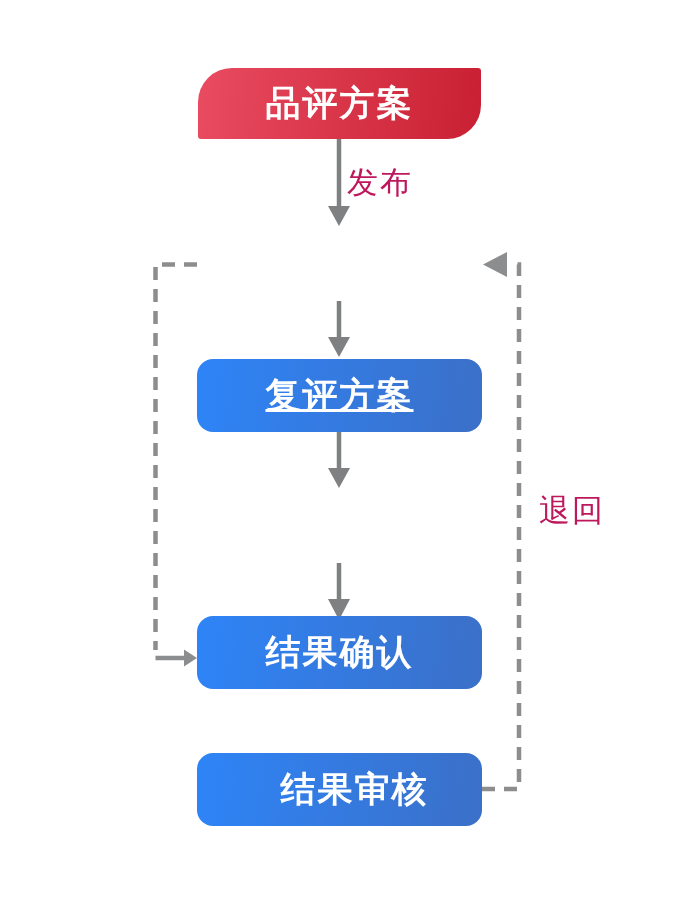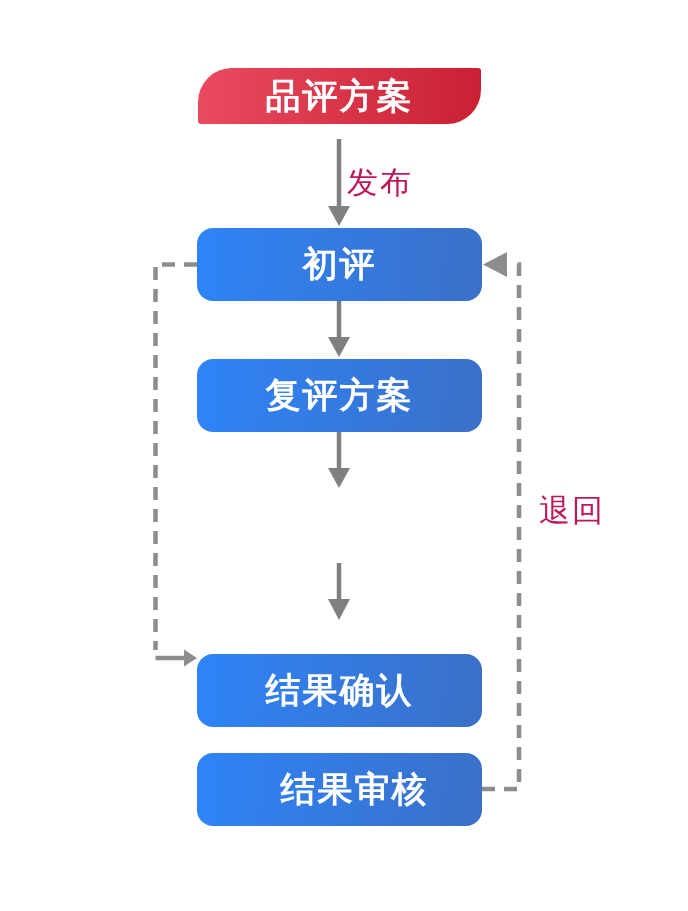--- a/index.html
+++ b/index.html
@@ -14,33 +14,33 @@
     position:absolute;left:0;top:0;width:688px;height:911px;
   }
   .node{
     position:absolute;
     display:flex;align-items:center;justify-content:center;
     color:#ffffff;
     font-size:35px;font-weight:bold;letter-spacing:2px;
     box-sizing:border-box;
   }
   .node--start{
-    left:198px;top:68px;width:283px;height:56px;
+    left:198px;top:68px;width:283px;height:71px;
     border-radius:34px 3px 34px 3px;
     background:linear-gradient(95deg,#E94B60 0%,#C92033 100%);
   }
   .node--process{
     left:197px;width:285px;height:73px;
     border-radius:16px;
     background:linear-gradient(95deg,#2E84F7 0%,#3B70C8 100%);
   }
   .pos-initial{top:228px;}
-  .pos-replan{top:359px;}
+  .pos-replan{top:359px;text-decoration:underline;}
   .pos-review{top:490px;}
-  .pos-confirm{top:654px;}
+  .pos-confirm{top:616px;}
   .pos-audit{top:753px;padding-left:30px;}
   .edge-label{
     position:absolute;
     font-size:31px;color:#be185d;letter-spacing:2px;
     line-height:1.05;
     white-space:nowrap;
   }
   .edge-label--publish{left:347px;top:166px;}
   .edge-label--return{left:539px;top:494px;}
   .solid-line{stroke:#7E8082;stroke-width:4.5;fill:none;}
@@ -82,21 +82,20 @@
     </g>
 
     <g>
       <polyline class="dash-line" points="482,789 519,789 519,264.5 510,264.5"></polyline>
       <polygon class="dash-head" points="507,252 507,277 483,264.5"></polygon>
     </g>
   </svg>
 
   <div class="node node--start">品评方案</div>
 
-  <div class="node node--process pos-initial">初评</div>
 
   <div class="node node--process pos-replan">复评方案</div>
 
 
   <div class="node node--process pos-confirm">结果确认</div>
 
   <div class="node node--process pos-audit">结果审核</div>
 
   <div class="edge-label edge-label--publish">发布</div>
 

